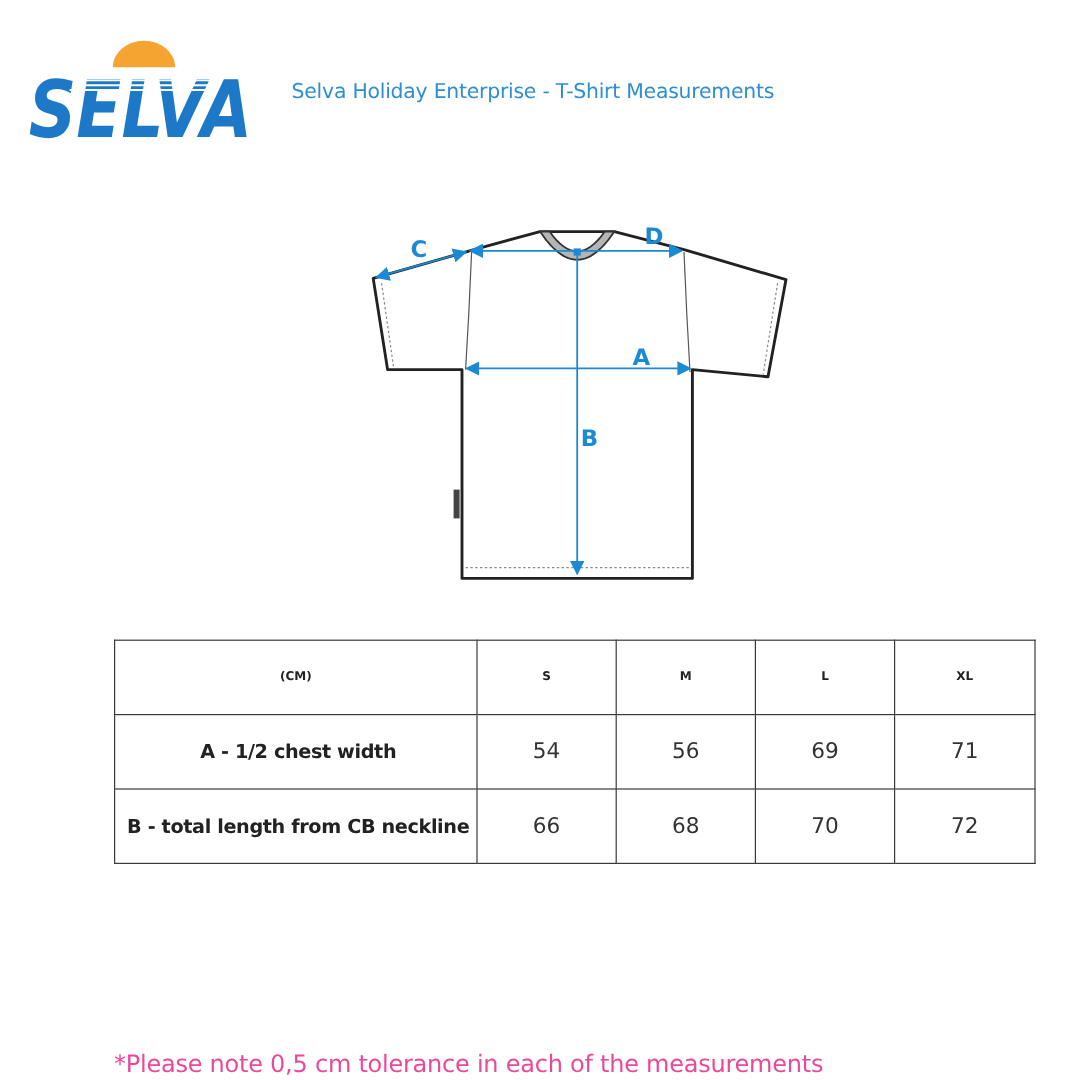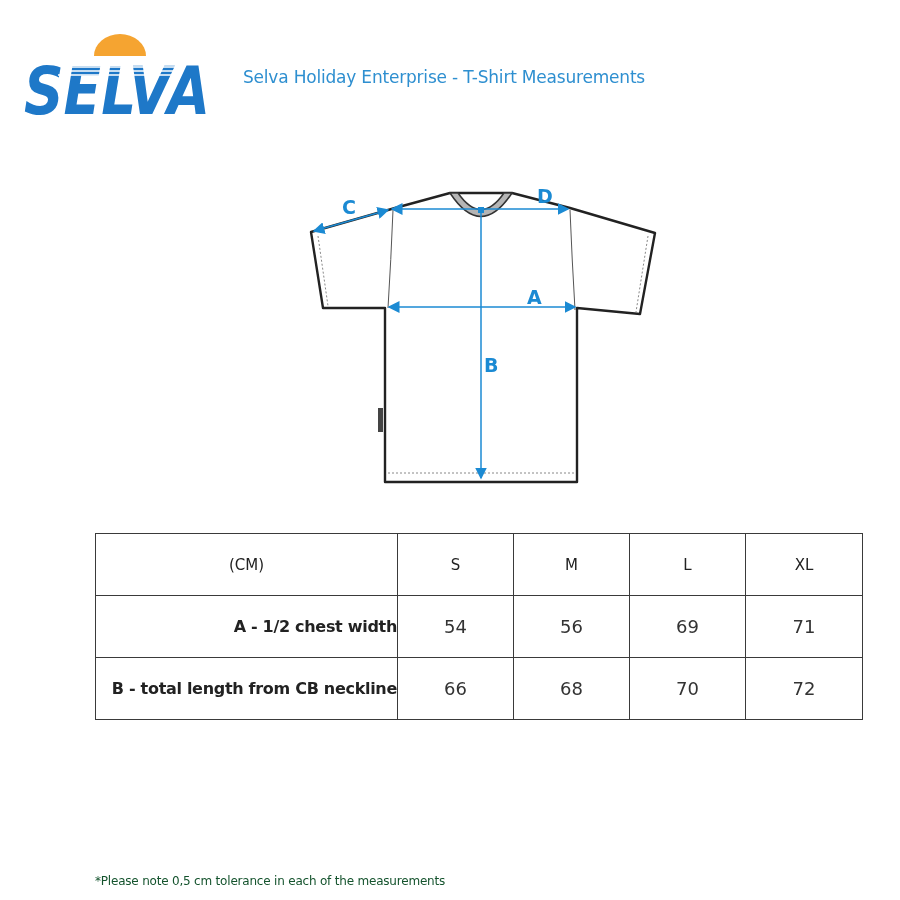--- a/index.html
+++ b/index.html
@@ -15,26 +15,26 @@
     .diagram { position: absolute; left: 300px; top: 180px; width: 370px; height: 310px; }
     table.sizes {
       position: absolute; left: 95px; top: 533px; width: 767px;
       border-collapse: collapse; table-layout: fixed;
     }
     table.sizes td {
       border: 1.5px solid #3a3a3a; height: 61px; padding: 0;
       font-size: 18px; color: #333; text-align: center;
     }
     table.sizes td.label {
-      text-align: right; padding-left: 4px; font-weight: bold; color: #222; font-size: 16px;
+      text-align: center; padding-left: 4px; font-weight: bold; color: #222; font-size: 16px;
       letter-spacing: -0.3px;
     }
-    table.sizes tr.head td { font-weight: normal; font-size: 15px; color: #222; }
+    table.sizes tr.head td { font-weight: bold; font-size: 10px; color: #222; }
     .note {
-      position: absolute; left: 95px; top: 874px; font-size: 12px; color: #14532d;
+      position: absolute; left: 95px; top: 874px; font-size: 20px; color: #ec4899;
       letter-spacing: -0.2px;
     }
   </style>
 </head>
 <body>
 
 <div class="logo">
   <svg width="192" height="96" viewBox="0 0 192 96">
     <path d="M72 30 A26 22 0 0 1 124 30 Z" fill="#f5a431"></path>
     <text x="2" y="88" font-family="'DejaVu Sans', sans-serif" font-weight="bold" font-style="italic" font-size="66" fill="#1e78c8" textLength="186" lengthAdjust="spacingAndGlyphs">SELVA</text>

